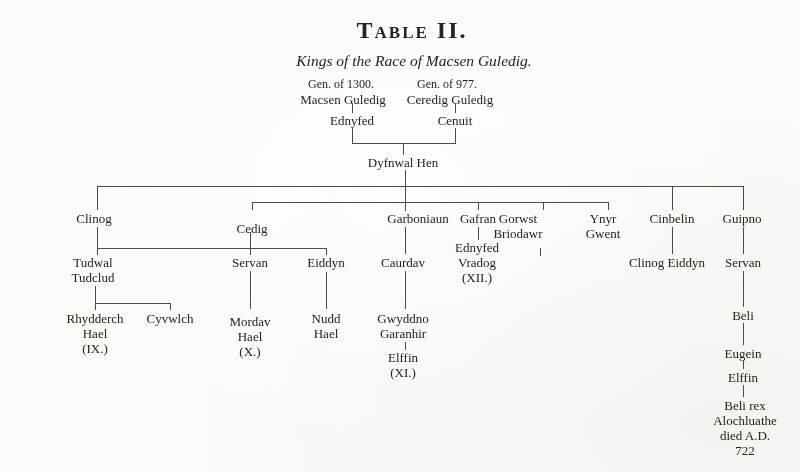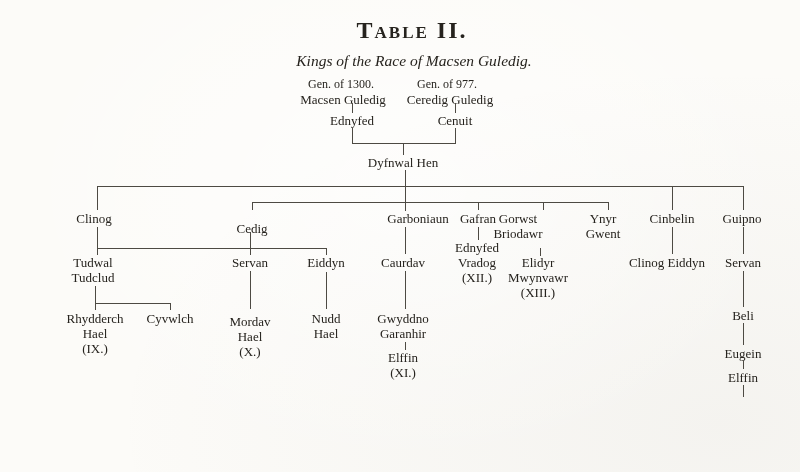--- a/index.html
+++ b/index.html
@@ -72,42 +72,42 @@
   <div class="node" style="left:742px;top:211px">Guipno</div>
 
   <div class="node" style="left:93px;top:255px">Tudwal
 Tudclud</div>
   <div class="node" style="left:250px;top:255px">Servan</div>
   <div class="node it" style="left:326px;top:255px">Eiddyn</div>
   <div class="node" style="left:403px;top:255px">Caurdav</div>
   <div class="node" style="left:477px;top:240px">Ednyfed
 Vradog
 (XII.)</div>
-  <div class="node" style="left:538px;top:255px">Elidyr
-Mwynvawr
-(XIII.)</div>
   <div class="node" style="left:667px;top:255px">Clinog Eiddyn</div>
   <div class="node" style="left:743px;top:255px">Servan</div>
 
   <div class="node" style="left:95px;top:311px">Rhydderch
 Hael
 (IX.)</div>
   <div class="node" style="left:170px;top:311px">Cyvwlch</div>
   <div class="node" style="left:250px;top:314px">Mordav
 Hael
 (X.)</div>
   <div class="node it" style="left:326px;top:311px">Nudd
 Hael</div>
   <div class="node" style="left:403px;top:311px">Gwyddno
 Garanhir</div>
   <div class="node" style="left:403px;top:350px">Elffin
 (XI.)</div>
   <div class="node" style="left:743px;top:308px">Beli</div>
   <div class="node" style="left:743px;top:346px">Eugein</div>
   <div class="node" style="left:743px;top:370px">Elffin</div>
+  <div class="node" style="left:745px;top:398px">Beli rex
+Alochluathe
+died A.D. 722</div>
 
   <div class="vl" style="left:352px;top:103px;height:10px"></div>
   <div class="vl" style="left:455px;top:103px;height:10px"></div>
   <div class="vl" style="left:352px;top:128px;height:16px"></div>
   <div class="vl" style="left:455px;top:128px;height:16px"></div>
   <div class="hl" style="left:352px;top:143px;width:104px"></div>
   <div class="vl" style="left:403px;top:143px;height:12px"></div>
 
   <div class="vl" style="left:405px;top:170px;height:41px"></div>
   <div class="hl" style="left:97px;top:186px;width:647px"></div>

